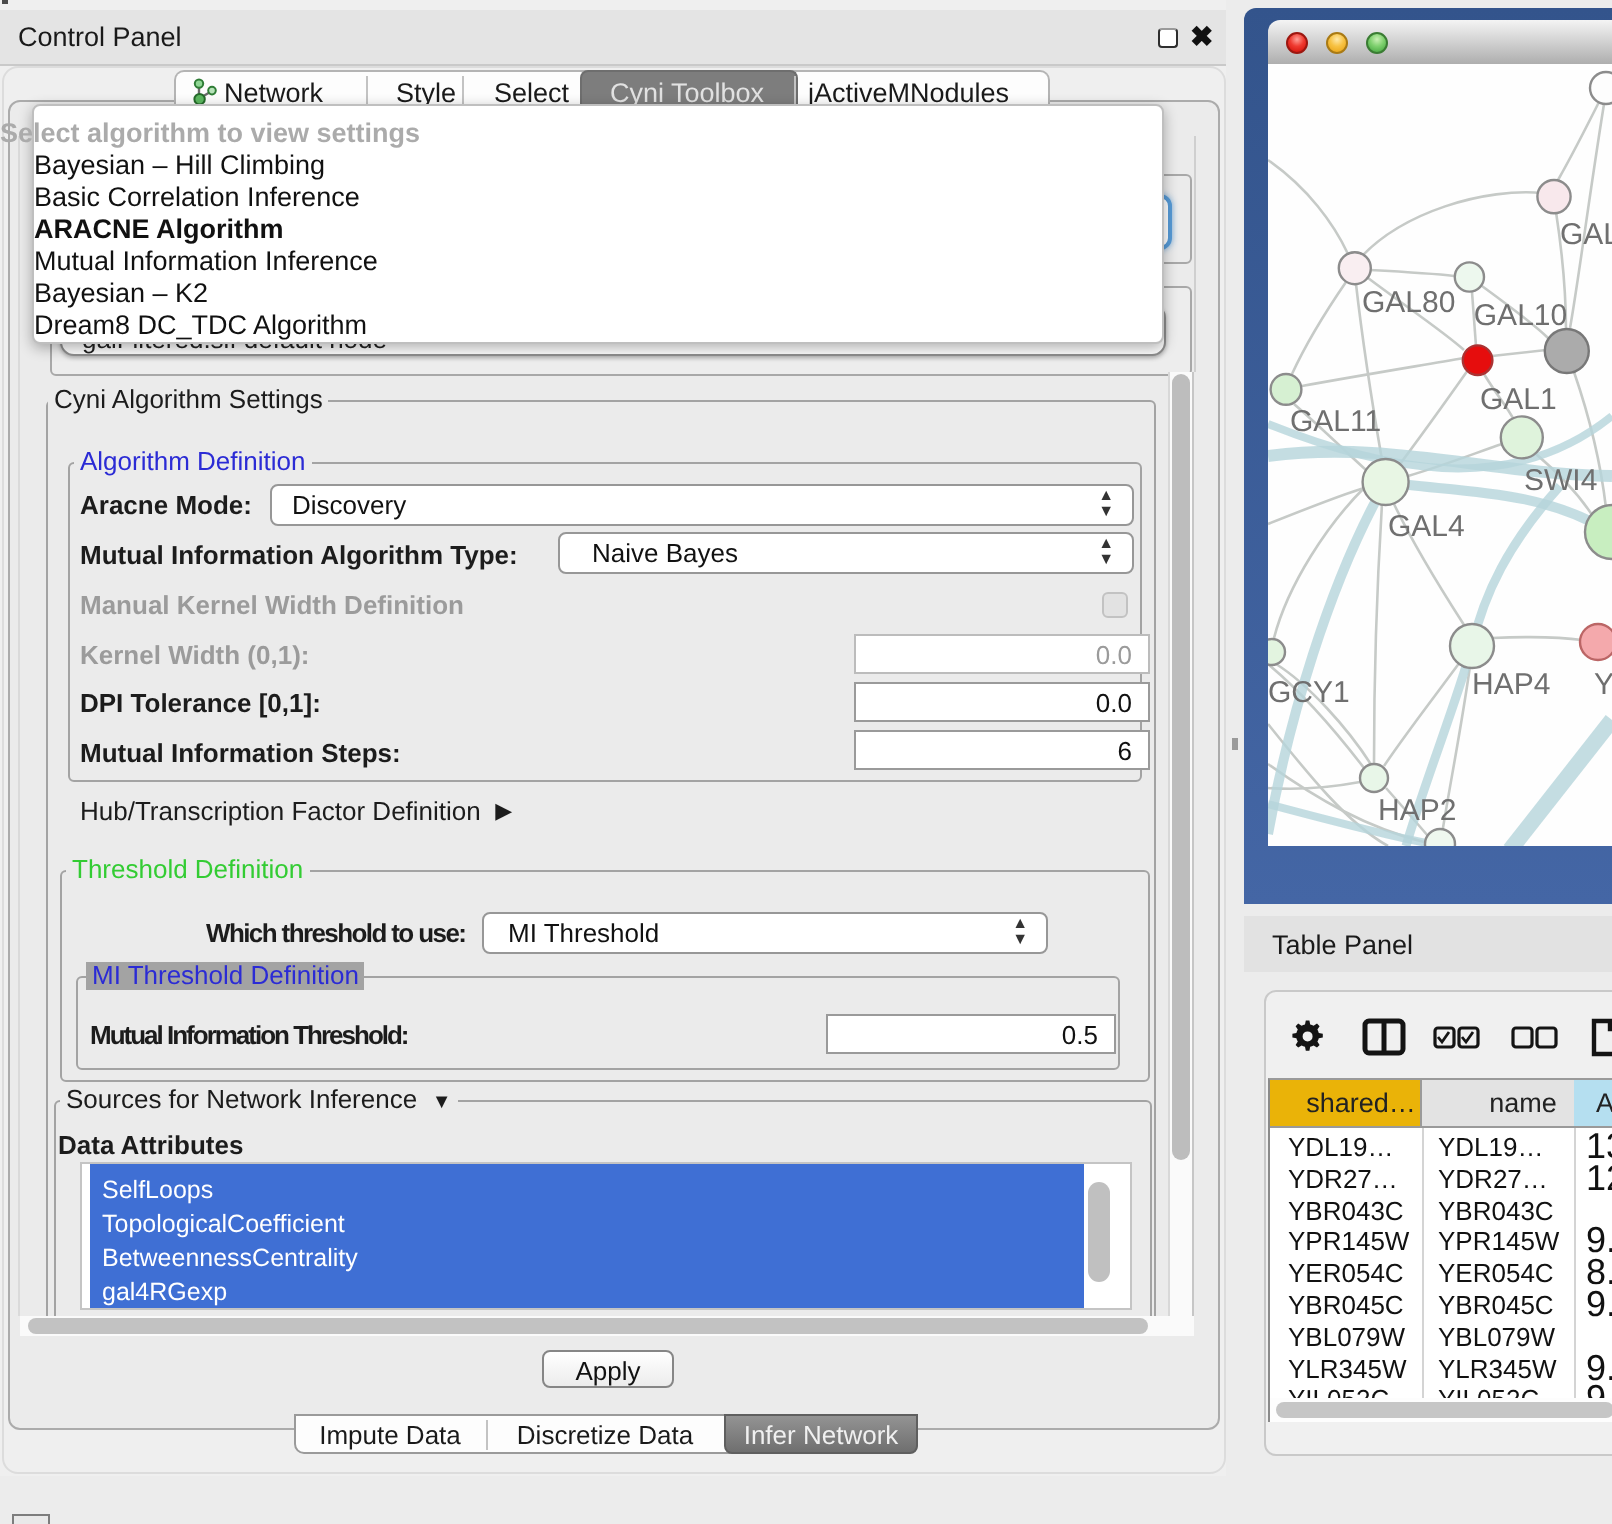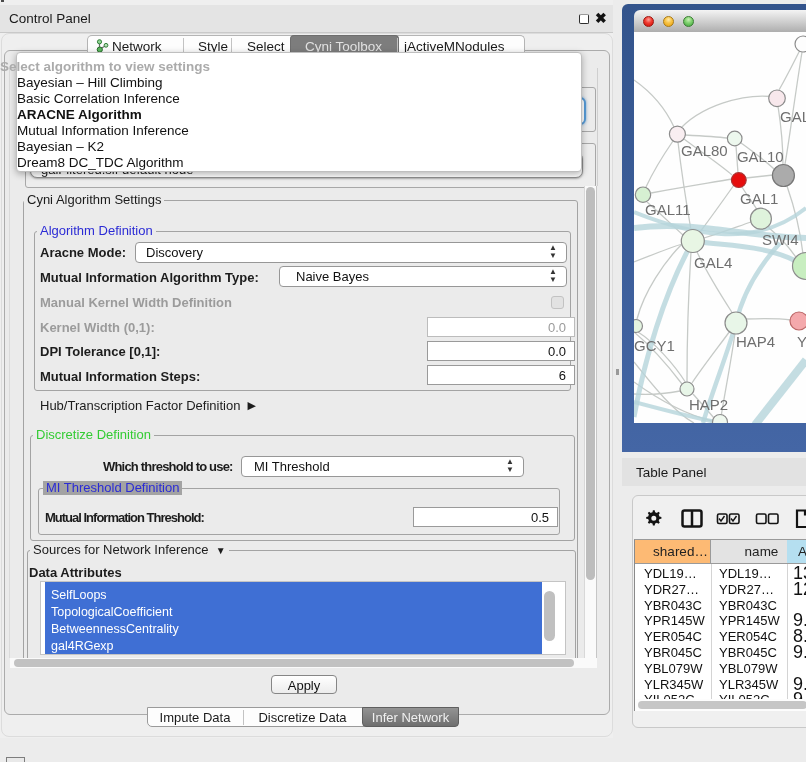--- a/index.html
+++ b/index.html
@@ -76,21 +76,21 @@
   <div class="blab abs" style="left:30px;top:134px;color:#9b9b9b;">Kernel Width (0,1):</div>
   <div class="tfield" style="left:417px;top:131px;width:138px;height:18px;border-color:#bcbcbc;color:#9b9b9b;padding-right:8px;"><span style="position:relative;top:2px;">0.0</span></div>
   <div class="blab abs" style="left:30px;top:158px;">DPI Tolerance [0,1]:</div>
   <div class="tfield" style="left:417px;top:155px;width:138px;height:18px;padding-right:8px;"><span style="position:relative;top:2px;">0.0</span></div>
   <div class="blab abs" style="left:30px;top:183px;">Mutual Information Steps:</div>
   <div class="tfield" style="left:417px;top:179px;width:138px;height:18px;padding-right:8px;"><span style="position:relative;top:2px;">6</span></div>
 
   <div class="abs" style="left:30px;top:212px;font-size:13px;color:#1c1c1c;">Hub/Transcription Factor Definition &nbsp;<span style="font-size:11px;position:relative;top:-1px;">▶</span></div>
 
   <div class="abs" style="left:20px;top:249px;width:543px;height:104px;border:1px solid #a3a3a3;border-radius:3px;"></div>
-  <div class="fslabel" style="left:23px;top:242px;color:#33cc33;background:#ebebeb;">Discretize Definition</div>
+  <div class="fslabel" style="left:23px;top:242px;color:#33cc33;background:#ebebeb;">Threshold Definition</div>
   <div class="blab abs" style="left:93px;top:273px;letter-spacing:-0.8px;">Which threshold to use:</div>
   <div class="combo" style="left:231px;top:270px;width:281px;height:19px;">
       <span style="position:absolute;left:12px;top:2px;">MI Threshold</span>
       <span class="spin" style="top:1px;">▲<br>▼</span>
     </div>
 
   <div class="abs" style="left:28px;top:302px;width:520px;height:45px;border:1px solid #a3a3a3;border-radius:3px;"></div>
   <div class="fslabel" style="left:33px;top:295px;color:#2b2bd5;background:#a3a3a3;">MI Threshold Definition</div>
   <div class="blab abs" style="left:35px;top:324px;letter-spacing:-1px;">Mutual Information Threshold:</div>
   <div class="tfield" style="left:403px;top:321px;width:135px;height:18px;padding-right:8px;"><span style="position:relative;top:2px;">0.5</span></div>
@@ -222,21 +222,21 @@
     <rect x="84.5" y="5" width="9.5" height="9.5" rx="1.5" stroke-width="1.6"></rect>
     <path d="M74,9.5 l2,2.5 l3.5,-5" stroke-width="1.4"></path>
     <path d="M86,9.5 l2,2.5 l3.5,-5" stroke-width="1.4"></path>
     <rect x="111.5" y="5" width="9.5" height="9.5" rx="1.5" stroke-width="1.6"></rect>
     <rect x="123.5" y="5" width="9.5" height="9.5" rx="1.5" stroke-width="1.6"></rect>
     <path d="M152,1.5 h8 v4 h4 v12.5 h-12 z" stroke-width="2.2"></path>
   </g>
 </svg>
 
 <div class="abs" style="left:634px;top:539px;width:172px;height:172px;background:#fff;border-left:1px solid #8a8a8a;border-top:1px solid #9a9a9a;box-sizing:border-box;overflow:hidden;">
-  <div class="abs" style="left:0;top:0;width:76px;height:24px;background:#fdba74;border-right:1px solid #9a9a9a;border-bottom:1px solid #9a9a9a;box-sizing:border-box;text-align:center;font-size:13.5px;color:#222;"><span style="position:relative;top:4px;left:8px;">shared…</span></div>
+  <div class="abs" style="left:0;top:0;width:76px;height:24px;background:#eab308;border-right:1px solid #9a9a9a;border-bottom:1px solid #9a9a9a;box-sizing:border-box;text-align:center;font-size:13.5px;color:#222;"><span style="position:relative;top:4px;left:8px;">shared…</span></div>
   <div class="abs" style="left:76px;top:0;width:88px;height:24px;background:#e3e3e3;border-right:1px solid #9a9a9a;border-bottom:1px solid #9a9a9a;box-sizing:border-box;text-align:center;font-size:13.5px;color:#222;"><span style="position:relative;top:4px;left:7px;">name</span></div>
   <div class="abs" style="left:152px;top:0;width:20px;height:24px;background:#b5dff0;border-bottom:1px solid #9a9a9a;box-sizing:border-box;font-size:13.5px;color:#222;"><span style="position:relative;top:4px;left:11px;">A</span></div>
   <div class="abs" style="left:75.5px;top:24px;width:1px;height:148px;background:#d4d4d4;"></div>
   <div class="abs" style="left:151.5px;top:24px;width:1px;height:148px;background:#d4d4d4;"></div>
   <div class="abs" style="left:9px;top:26px;font-size:13px;color:#111;line-height:15.8px;">YDL19…<br>YDR27…<br>YBR043C<br>YPR145W<br>YER054C<br>YBR045C<br>YBL079W<br>YLR345W<br>YIL052C</div>
   <div class="abs" style="left:84px;top:26px;font-size:13px;color:#111;line-height:15.8px;">YDL19…<br>YDR27…<br>YBR043C<br>YPR145W<br>YER054C<br>YBR045C<br>YBL079W<br>YLR345W<br>YIL052C</div>
   <div class="abs" style="left:158px;top:26px;font-size:18px;color:#111;line-height:15.8px;">13<br>12<br>&nbsp;<br>9.<br>8.<br>9.<br>&nbsp;<br>9.<br>9.</div>
   <div class="abs" style="left:0;top:159px;width:172px;height:13px;background:#fdfdfd;"></div>
   <div class="abs" style="left:3px;top:161px;width:169px;height:8px;background:#c6c6c6;border-radius:4px;"></div>
 </div>

